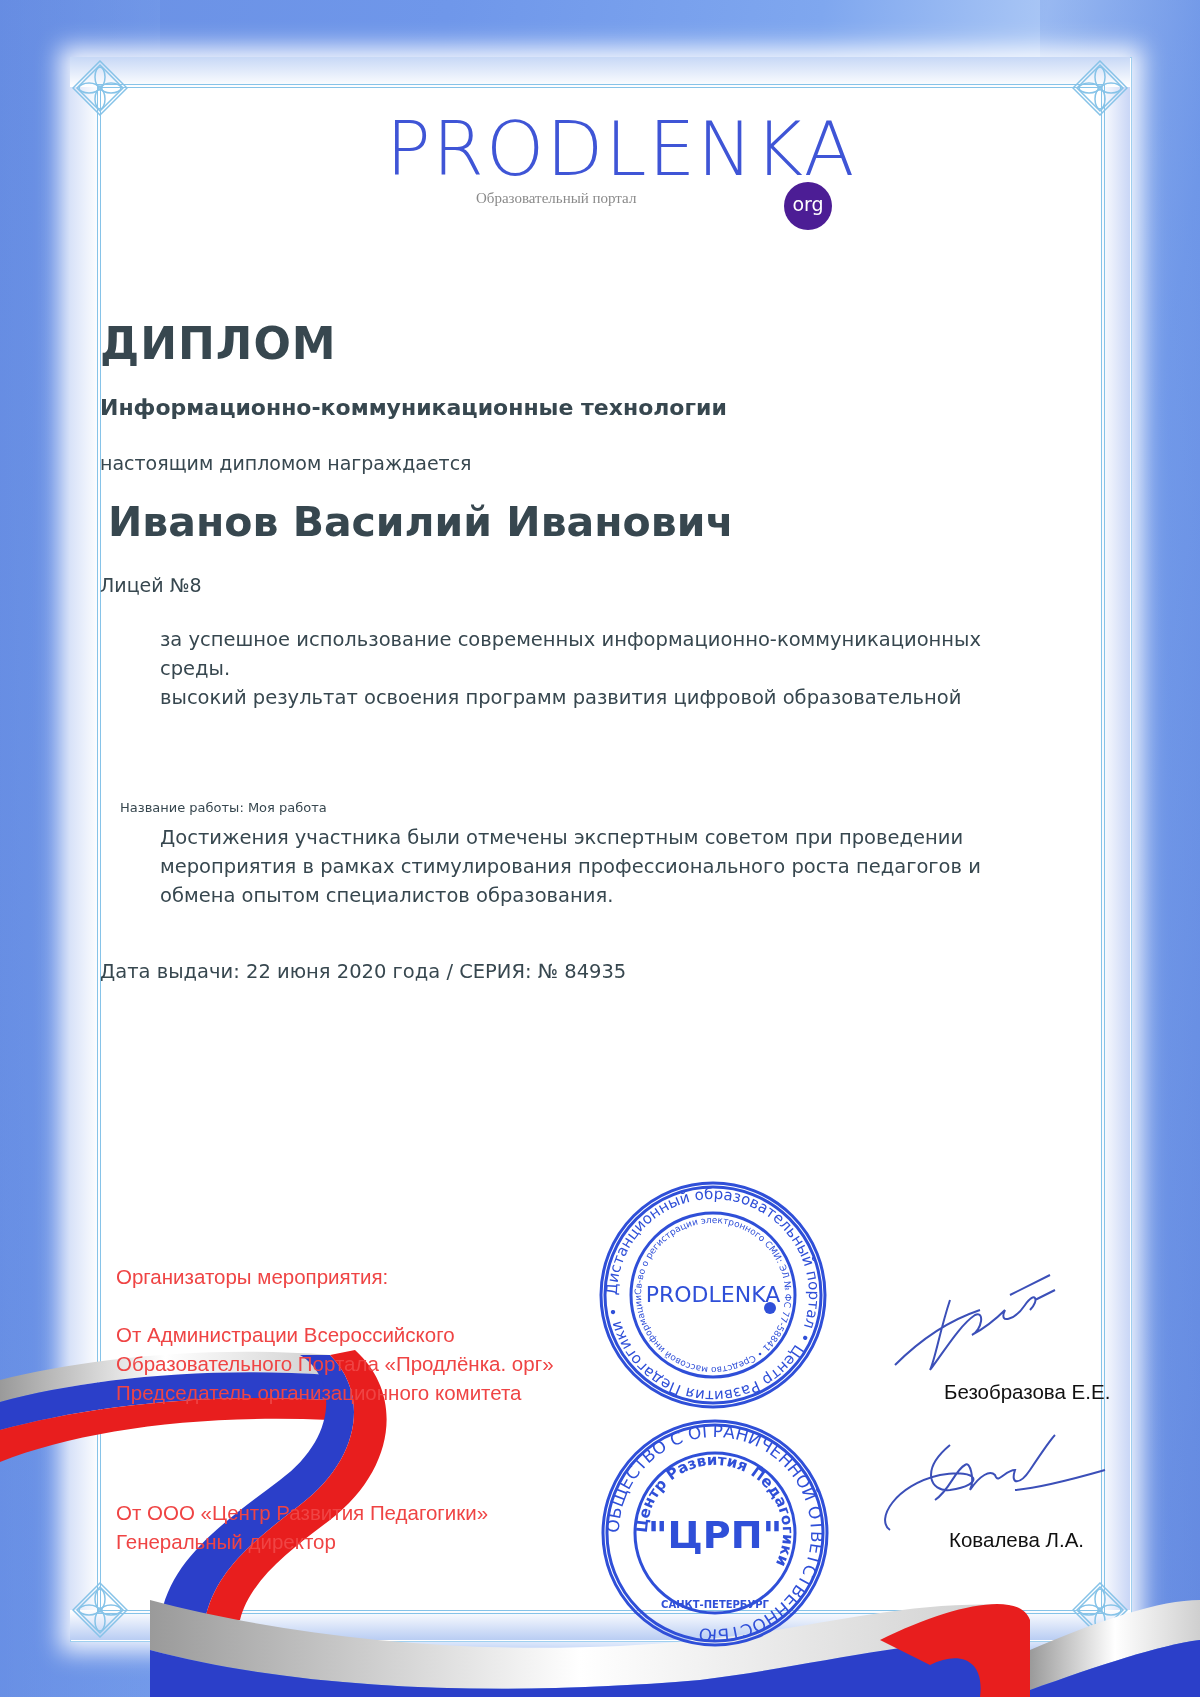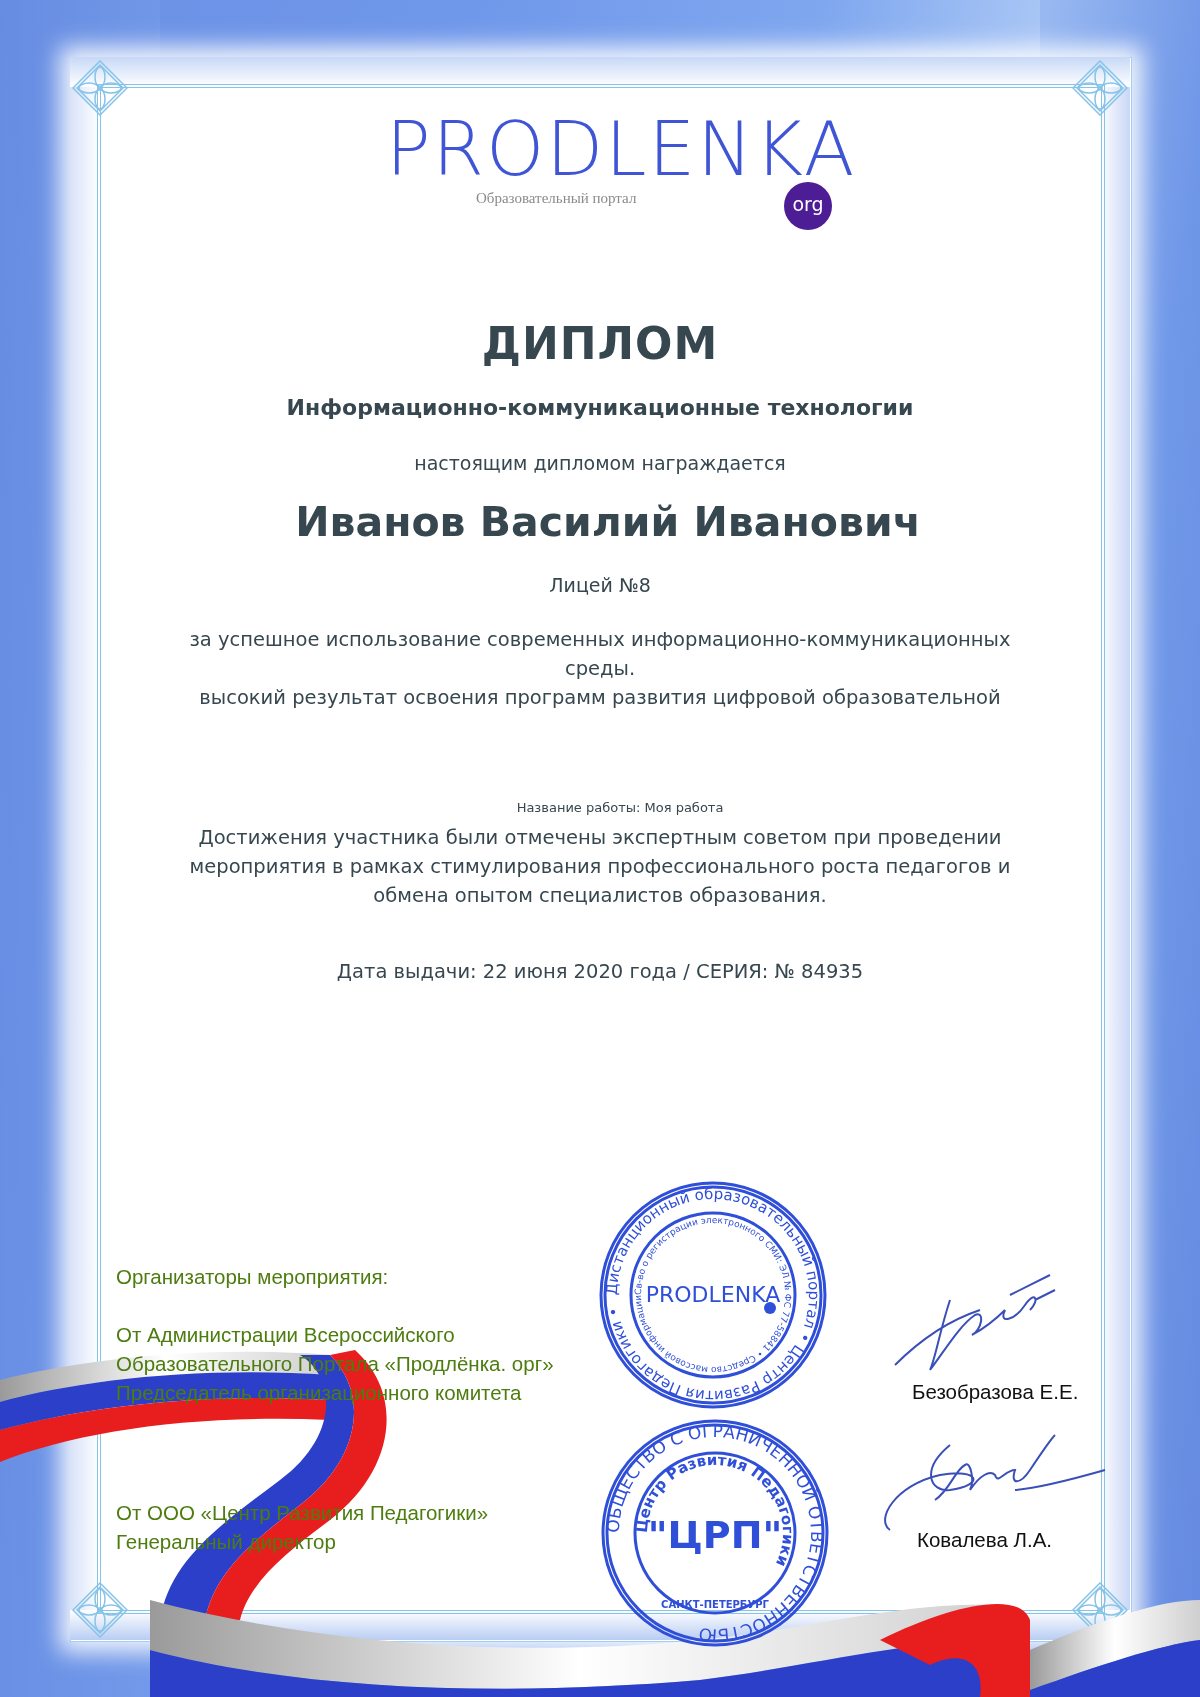--- a/index.html
+++ b/index.html
@@ -17,36 +17,36 @@
   .frame-fade-b { left:70px; top:1610px; width:1060px; height:30px; background:linear-gradient(0deg,#b9cdf3,#fff); }
   .frame-inner { position:absolute; left:100px; top:87px; width:1000px; height:1522px;
     border:1px solid #86c3e8; outline:1px solid #86c3e8; outline-offset:2px; }
   .corner { position:absolute; width:56px; height:56px; }
   .logo { position:absolute; left:386px; top:112px; width:450px; height:110px; }
   .logo-word { position:absolute; left:0; top:0; font-family:"DejaVu Sans", sans-serif; font-size:74px; font-weight:300;
     color:#3f55d6; letter-spacing:2px; line-height:74px; -webkit-text-stroke:0; }
   .logo-sub { position:absolute; left:90px; top:78px; font-size:15px; color:#8a8a8a;font-family:Liberation Serif, serif; }
   .logo-org { position:absolute; left:398px; top:70px; width:48px; height:48px; border-radius:50%; background:#4c1d95;
     color:#fff; font-size:19px; text-align:center; line-height:44px; }
-  .text { position:absolute; left:100px; width:1000px; text-align:center; color:#37474f; }
+  .text { position:absolute; left:100px; width:1000px; color:#37474f; }
   .title { top:318px; font-size:44px; font-weight:bold; letter-spacing:1px; }
   .subtitle { top:395px; font-size:22px; font-weight:bold; }
   .awarded { top:452px; font-size:19px; }
   .name { top:498px; font-size:41px; font-weight:bold;padding-left:8px; }
   .school { top:574px; font-size:19px; }
   .para { font-size:19.5px; line-height:29px; left:160px; width:880px; }
   .p1 { top:625px; }
   .work { top:800px; font-size:13px;padding-left:20px; }
   .p2 { top:823px; }
   .issue { top:960px; font-size:19.5px; }
-  .org { position:absolute; left:116px; color:#4d7c0f; font-family:"Liberation Sans", sans-serif; font-size:20.5px; line-height:29px; z-index:5; }
+  .org { position:absolute; left:116px; color:#ef4444; font-family:"Liberation Sans", sans-serif; font-size:20.5px; line-height:29px; z-index:5; }
   .org-head { top:1262px; }
   .org1 { top:1320px; }
   .org2 { top:1498px; }
-  .signer { position:absolute; color:#111; font-family:"Liberation Sans", sans-serif; font-size:20.5px; z-index:5; }
+  .signer { position:absolute; color:#111; font-family:"Liberation Sans", sans-serif; font-size:20.5px; z-index:5;margin-left:32px; }
   .signer1 { left:912px; top:1380px; }
   .signer2 { left:917px; top:1528px; }
   .stamp { position:absolute; z-index:6; }
   .sig { position:absolute; z-index:6; }
   .ribbon { position:absolute; left:0; top:0; width:1200px; height:1697px; z-index:4; pointer-events:none; }
 </style>
 </head>
 <body>
 
 <div class="bg-streak" style="left:0; background:linear-gradient(90deg,#5f86df,#7aa0ea);"></div>

